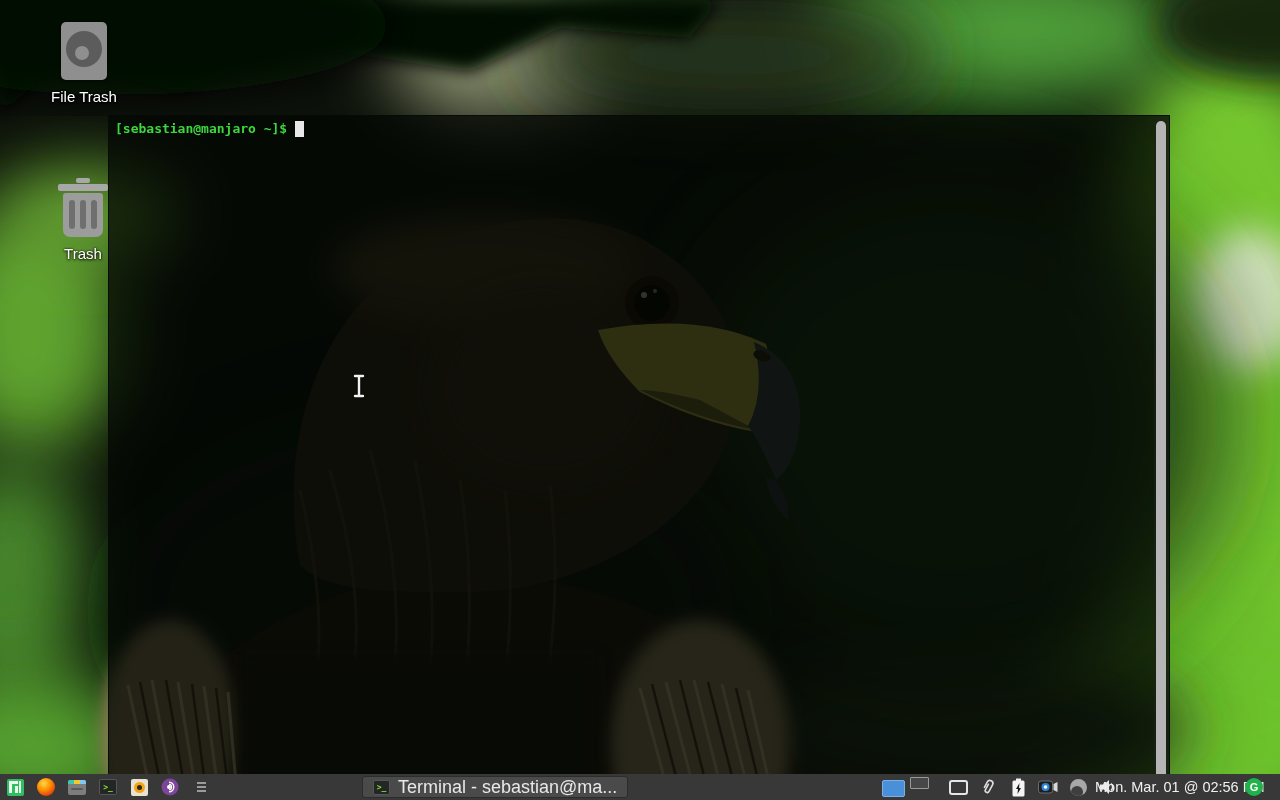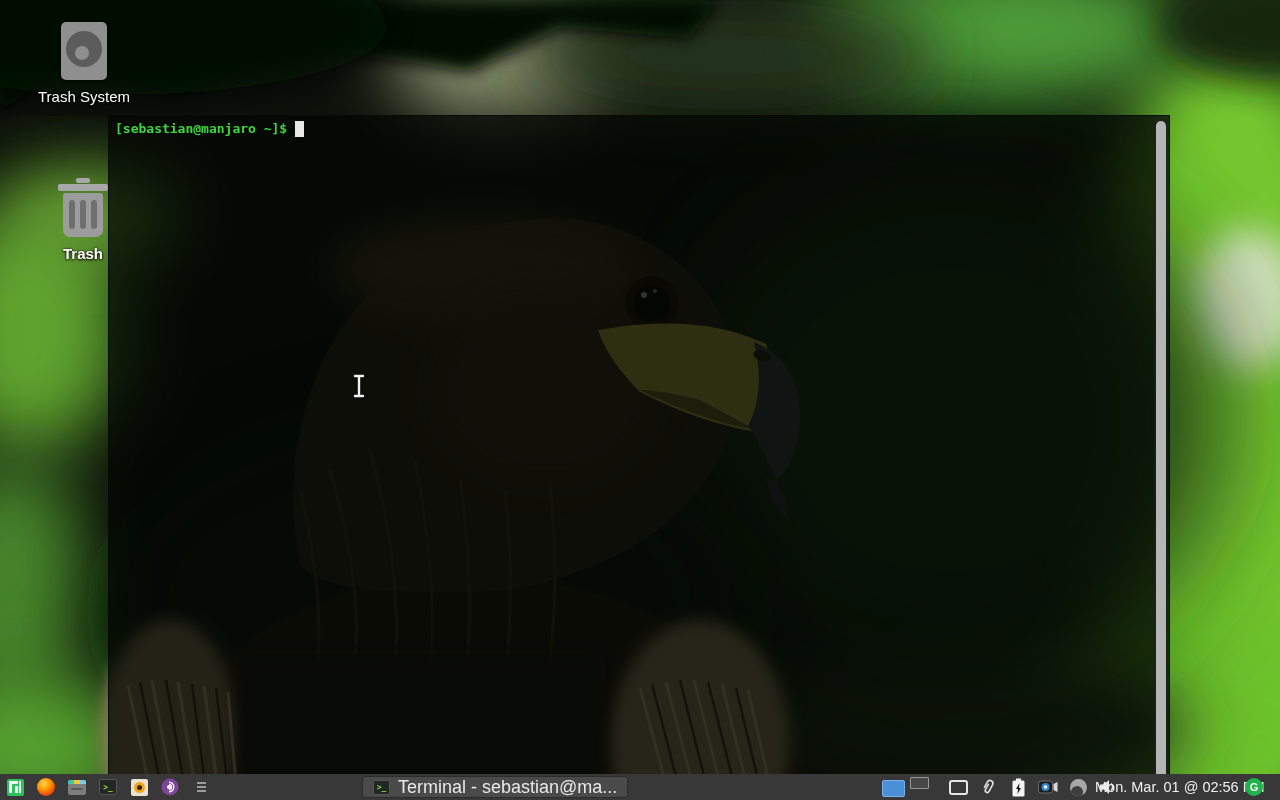--- a/index.html
+++ b/index.html
@@ -171,24 +171,24 @@
       </g>
     </g>
   </svg>
 
   <div class="desktop-icon" style="left:24px;top:22px;">
     <div class="drive-icon">
       <div class="platter">
           <div class="hole"></div>
         </div>
     </div>
-    <div class="label">Trash System</div>
-  </div>
-
-  <div class="desktop-icon" style="left:23px;top:178px;width:120px;font-weight:bold;">
+    <div class="label">File Trash</div>
+  </div>
+
+  <div class="desktop-icon" style="left:23px;top:178px;width:120px;">
     <div class="trash-icon">
       <div class="trash-knob"></div>
       <div class="trash-lid"></div>
       <div class="trash-body">
         <div class="trash-slat"></div>
           <div class="trash-slat"></div>
           <div class="trash-slat"></div>
       </div>
     </div>
     <div class="label">Trash</div>

